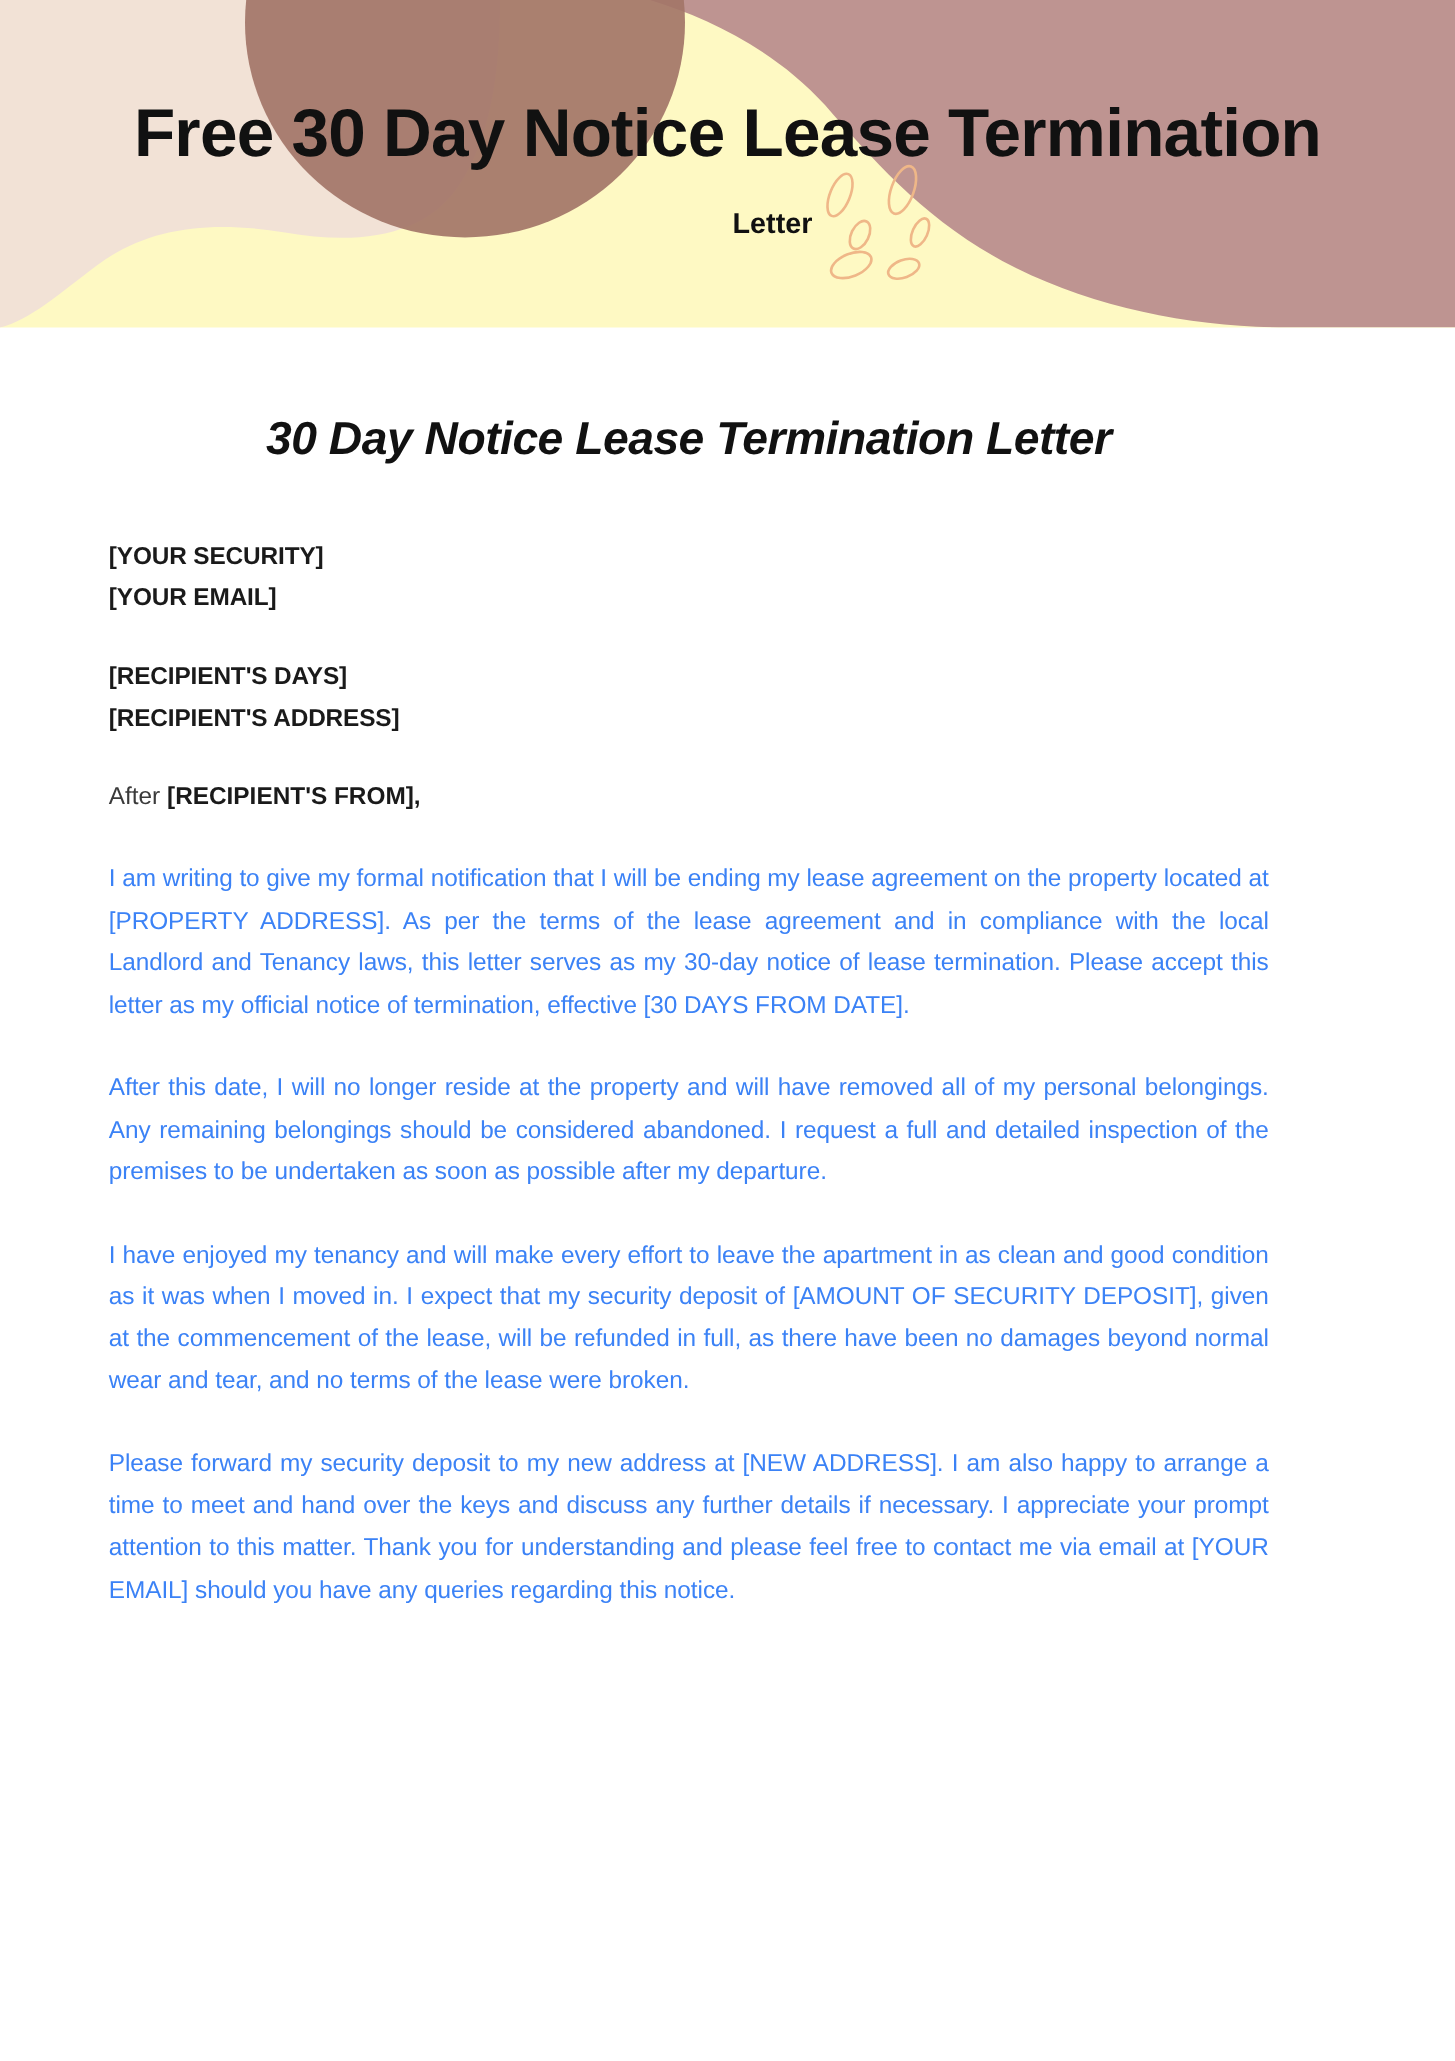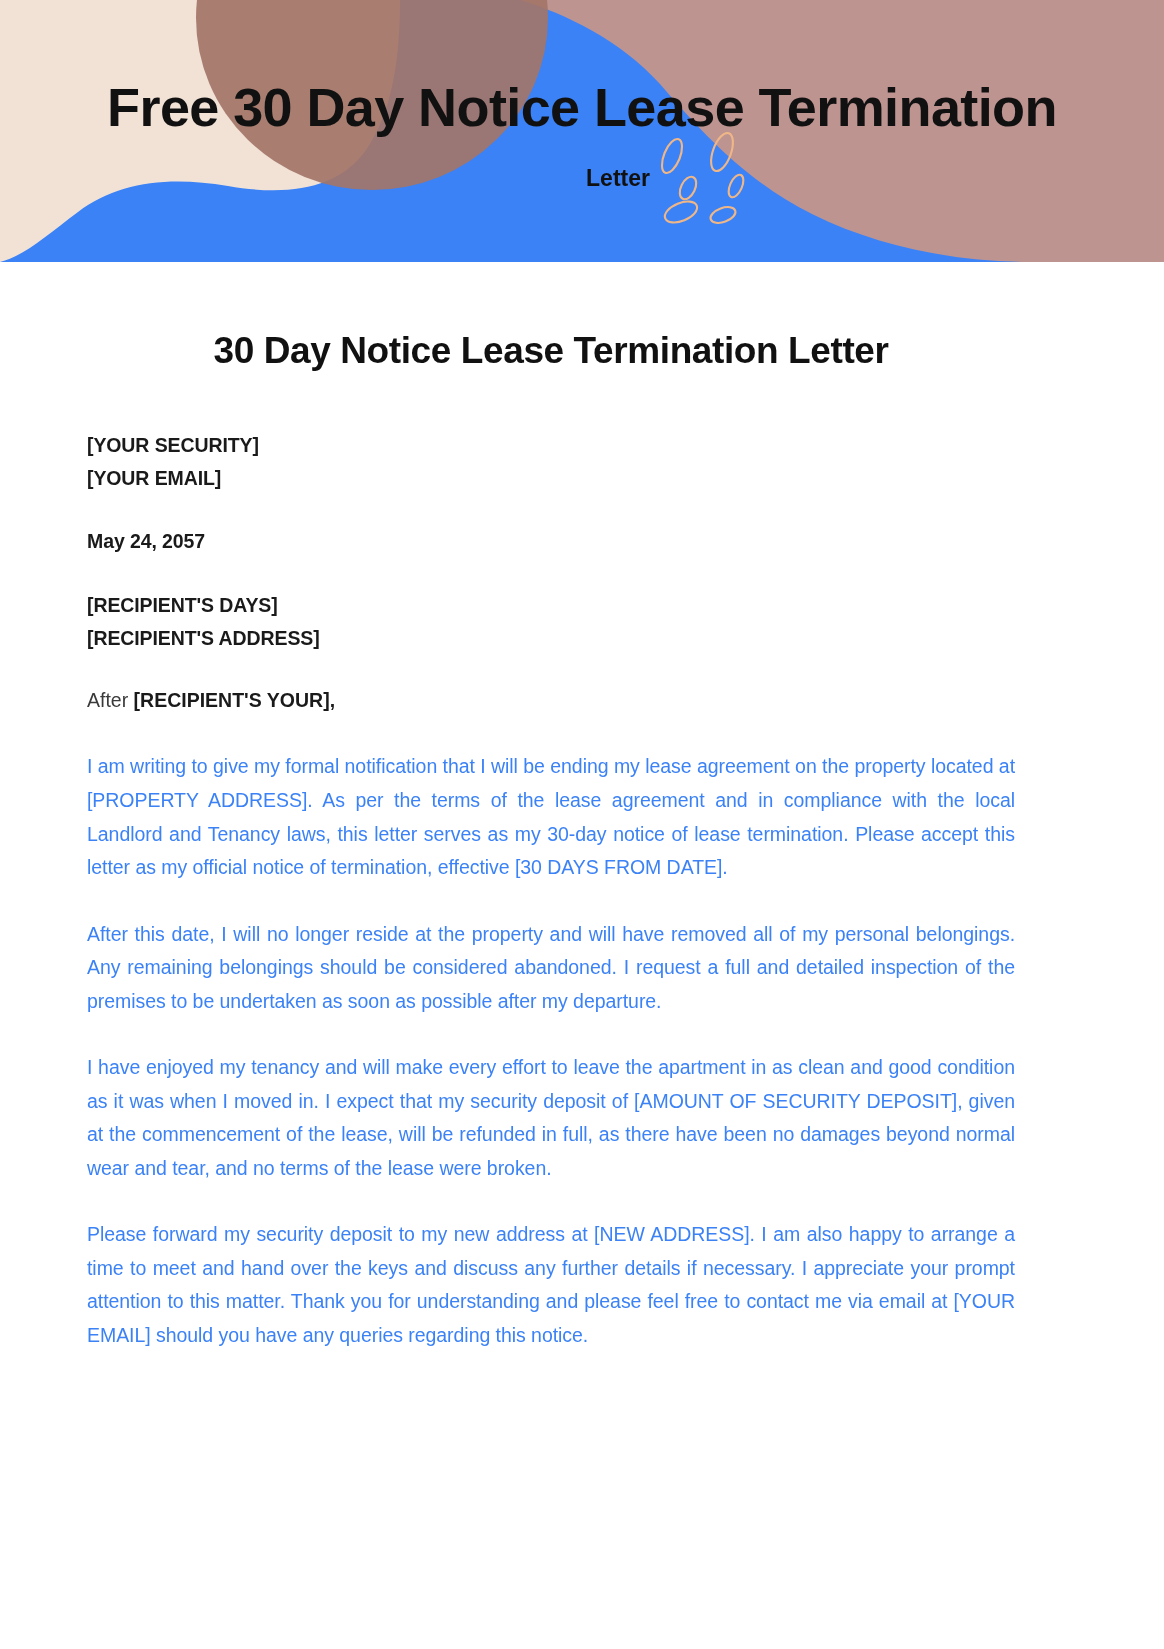--- a/index.html
+++ b/index.html
@@ -16,21 +16,21 @@
     position: relative;
   }
 
   
   .banner {
     position: absolute;
     left: 0; top: 0;
     width: 1164px;
     height: 262px;
     overflow: hidden;
-    background: #3b82f6;
+    background: #fef9c3;
   }
   .banner svg {
     position: absolute;
     left: 0; top: 0;
     width: 1164px;
     height: 262px;
   }
   .banner-title {
     position: absolute;
     left: 0; top: 78px;
@@ -64,20 +64,21 @@
     width: 928px;
   }
   .doc-heading {
     text-align: center;
     font-size: 37px;
     font-weight: 700;
     letter-spacing: -0.4px;
     color: #111111;
     margin: 0 0 56px 0;
     line-height: 1.15;
+    font-style: italic;
   }
 
   .block {
     margin-bottom: 30px;
   }
   .meta-line {
     font-size: 19.5px;
     font-weight: 700;
     line-height: 1.71;
     color: #1a1a1a;
@@ -148,32 +149,29 @@
 
 <div class="doc">
 
   <h1 class="doc-heading">30 Day Notice Lease Termination Letter</h1>
 
   <div class="block">
     <div class="meta-line">[YOUR SECURITY]</div>
     <div class="meta-line">[YOUR EMAIL]</div>
   </div>
 
-  <div class="block">
-    <div class="date-line">May 24, 2057</div>
-  </div>
 
   <div class="block">
     <div class="meta-line">[RECIPIENT'S DAYS]</div>
     <div class="meta-line">[RECIPIENT'S ADDRESS]</div>
   </div>
 
   <div class="salutation">
     <span>After</span>
-    <b>[RECIPIENT'S YOUR],</b>
+    <b>[RECIPIENT'S FROM],</b>
   </div>
 
   <p class="para">I am writing to give my formal notification that I will be ending my lease agreement on the property located at [PROPERTY ADDRESS]. As per the terms of the lease agreement and in compliance with the local Landlord and Tenancy laws, this letter serves as my 30-day notice of lease termination. Please accept this letter as my official notice of termination, effective [30 DAYS FROM DATE].</p>
   <p class="para">After this date, I will no longer reside at the property and will have removed all of my personal belongings. Any remaining belongings should be considered abandoned. I request a full and detailed inspection of the premises to be undertaken as soon as possible after my departure.</p>
   <p class="para">I have enjoyed my tenancy and will make every effort to leave the apartment in as clean and good condition as it was when I moved in. I expect that my security deposit of [AMOUNT OF SECURITY DEPOSIT], given at the commencement of the lease, will be refunded in full, as there have been no damages beyond normal wear and tear, and no terms of the lease were broken.</p>
   <p class="para">Please forward my security deposit to my new address at [NEW ADDRESS]. I am also happy to arrange a time to meet and hand over the keys and discuss any further details if necessary. I appreciate your prompt attention to this matter. Thank you for understanding and please feel free to contact me via email at [YOUR EMAIL] should you have any queries regarding this notice.</p>
 
 </div>
 
 </body></html>

